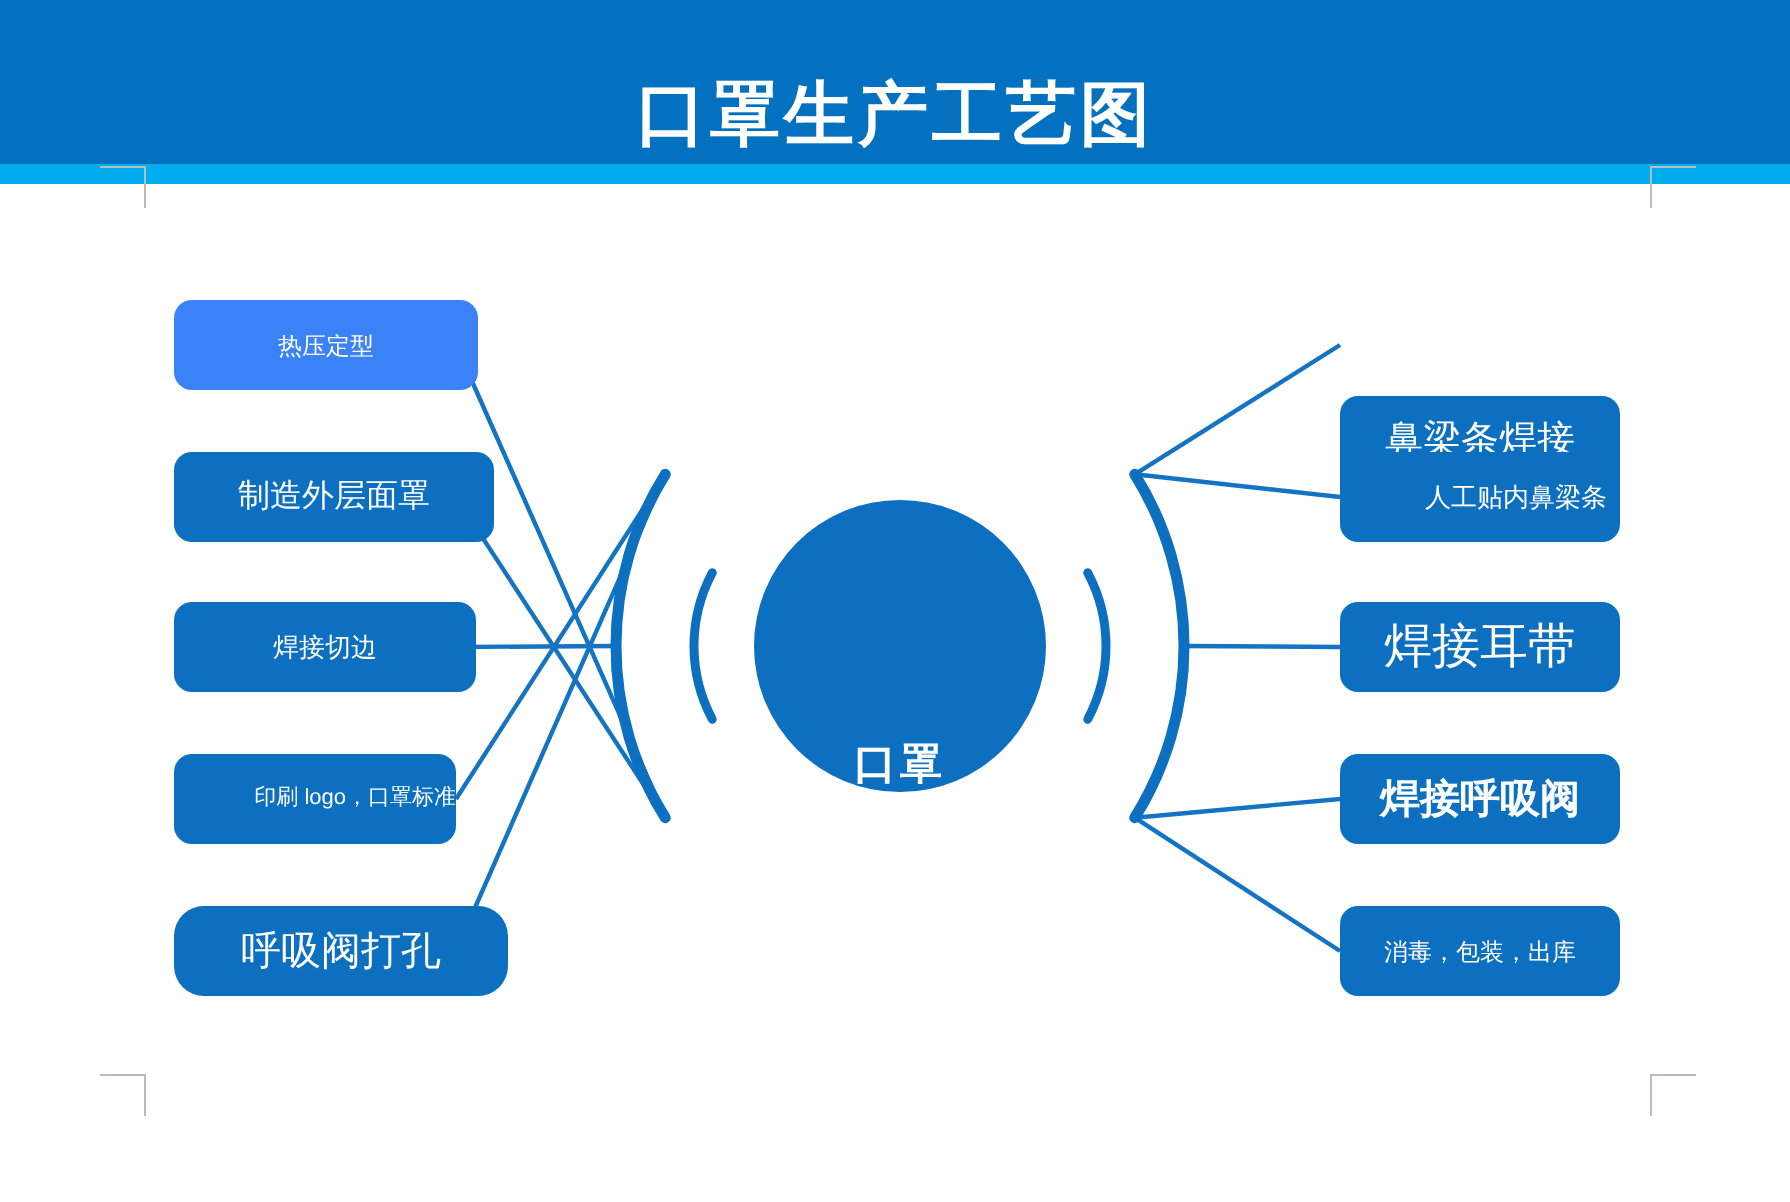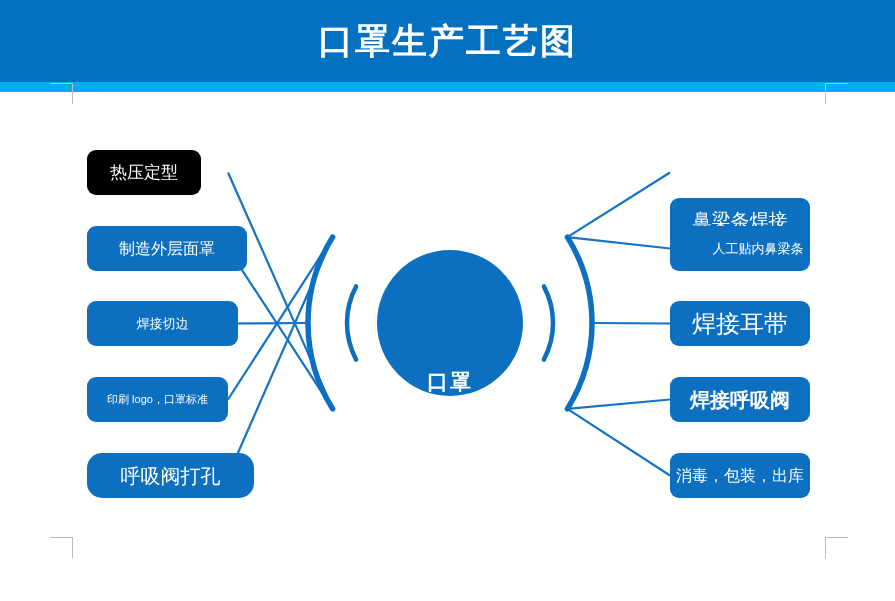--- a/index.html
+++ b/index.html
@@ -21,21 +21,21 @@
   
   #header-band {
     position: absolute;
     left: 0; top: 0;
     width: 895px;
     height: 82px;
     background: #0370c0;
   }
   #header-title {
     position: absolute;
-    left: 0; top: 0;
+    left: 0; top: 16px;
     width: 895px;
     height: 82px;
     display: flex;
     align-items: center;
     justify-content: center;
     color: #ffffff;
     font-size: 35px;
     font-weight: bold;
     letter-spacing: 2px;
     white-space: nowrap;
@@ -160,51 +160,51 @@
       </g>
     <g id="arc-group">
         <path d="M 332.62 408.85 A 162 162 0 0 1 332.62 237.15" fill="none" stroke="#0c6fc0" stroke-width="5.5" stroke-linecap="round"></path>
         <path d="M 356.13 359.62 A 78 78 0 0 1 356.13 286.38" fill="none" stroke="#0c6fc0" stroke-width="4.5" stroke-linecap="round"></path>
         <path d="M 567.38 237.15 A 162 162 0 0 1 567.38 408.85" fill="none" stroke="#0c6fc0" stroke-width="5.5" stroke-linecap="round"></path>
         <path d="M 543.87 286.38 A 78 78 0 0 1 543.87 359.62" fill="none" stroke="#0c6fc0" stroke-width="4.5" stroke-linecap="round"></path>
       </g>
   </svg>
 
   <div id="left-nodes">
-      <div class="node-box" style="left: 87px; top: 150px; width: 114px; height: 45px; font-size: 17px; background: #000000;">
+      <div class="node-box" style="left: 87px; top: 150px; width: 152px; height: 45px; font-size: 12px; background: #3b82f6;">
         <span class="node-label">热压定型</span>
       </div>
       <div class="node-box" style="left: 87px; top: 226px; width: 160px; height: 45px; font-size: 16px; background: rgb(12, 111, 192);">
         <span class="node-label">制造外层面罩</span>
       </div>
       <div class="node-box" style="left: 87px; top: 301px; width: 151px; height: 45px; font-size: 13px; background: rgb(12, 111, 192);">
         <span class="node-label">焊接切边</span>
       </div>
-      <div class="node-box" style="left: 87px; top: 377px; width: 141px; height: 45px; font-size: 11px; background: rgb(12, 111, 192);">
+      <div class="node-box" style="left: 87px; top: 377px; width: 141px; height: 45px; font-size: 11px; background: rgb(12, 111, 192); justify-content: flex-end;">
         <span class="node-label">印刷 logo，口罩标准</span>
       </div>
       <div class="node-box" style="left: 87px; top: 453px; width: 167px; height: 45px; font-size: 20px; background: rgb(12, 111, 192); border-radius: 15px;">
         <span class="node-label">呼吸阀打孔</span>
       </div>
     </div>
 
   <div id="right-nodes">
       <div class="node-box" style="left: 670px; top: 150px; width: 140px; height: 45px; font-size: 19px; background: rgb(12, 111, 192); margin-top: 48px;">
         <span class="node-label">鼻梁条焊接</span>
       </div>
       <div class="node-box" style="left: 670px; top: 226px; width: 140px; height: 45px; font-size: 13px; background: rgb(12, 111, 192); padding-left: 36px;">
         <span class="node-label">人工贴内鼻梁条</span>
       </div>
       <div class="node-box" style="left: 670px; top: 301px; width: 140px; height: 45px; font-size: 24px; background: rgb(12, 111, 192);">
         <span class="node-label">焊接耳带</span>
       </div>
       <div class="node-box" style="left: 670px; top: 377px; width: 140px; height: 45px; font-size: 20px; background: rgb(12, 111, 192); font-weight: bold;">
         <span class="node-label">焊接呼吸阀</span>
       </div>
-      <div class="node-box" style="left: 670px; top: 453px; width: 140px; height: 45px; font-size: 16px; background: rgb(12, 111, 192);">
+      <div class="node-box" style="left: 670px; top: 453px; width: 140px; height: 45px; font-size: 12px; background: rgb(12, 111, 192);">
         <span class="node-label">消毒，包装，出库</span>
       </div>
     </div>
 
   <div id="center-node" style="left: 377px; top: 250px; width: 146px; height: 146px; background: rgb(12, 111, 192);">
     <span>口罩</span>
   </div>
 
 </div>
 

